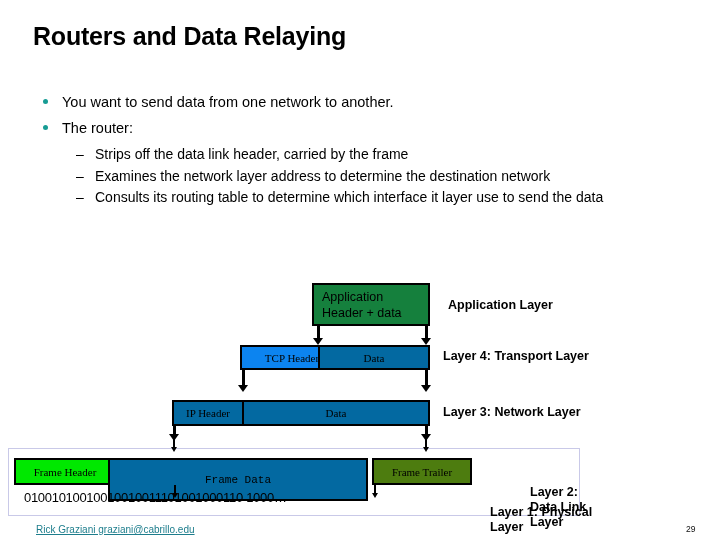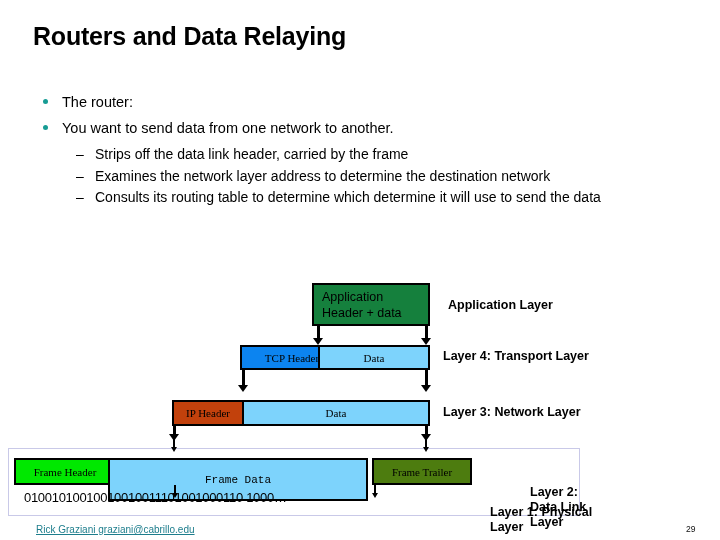--- a/index.html
+++ b/index.html
@@ -71,21 +71,21 @@
     position: absolute;
     left: 0;
     top: 278px;
     width: 720px;
     height: 240px;
   }
   .seg {
     position: absolute;
     box-sizing: border-box;
     border: 2px solid #000;
-    background: #7dd3fc;
+    background: #0369a1;
     font-family: "Liberation Serif", serif;
     font-size: 11px;
     display: flex;
     align-items: center;
     justify-content: center;
     text-align: center;
     color: #000;
   }
 
   
@@ -190,41 +190,41 @@
 </style>
 </head>
 <body>
 
 <div id="slide-title">Routers and Data Relaying</div>
 
 <div id="bullet-list">
 
   <div class="b1">
     <span class="dot"></span>
-    <span>The router:</span>
+    <span>You want to send data from one network to another.</span>
   </div>
 
   <div class="b1">
     <span class="dot"></span>
-    <span>You want to send data from one network to another.</span>
+    <span>The router:</span>
   </div>
 
   <div class="b2">
     <span class="dash">–</span>
     <span>Strips off the data link header, carried by the frame</span>
   </div>
 
   <div class="b2">
     <span class="dash">–</span>
     <span>Examines the network layer address to determine the destination network</span>
   </div>
 
   <div class="b2">
     <span class="dash">–</span>
-    <span>Consults its routing table to determine which determine it will use to send the data</span>
+    <span>Consults its routing table to determine which interface it layer use to send the data</span>
   </div>
 
 </div>
 
 <div id="diagram">
 
   <div id="l2-container"></div>
 
   <div id="app-box">
     <div>Application</div>
@@ -245,21 +245,21 @@
 
   <div class="arrow" style="left:242px; top:92px;">
     <div class="stem" style="height:16px;"></div>
     <div class="head" style="top:15px;"></div>
   </div>
   <div class="arrow" style="left:425px; top:92px;">
     <div class="stem" style="height:16px;"></div>
     <div class="head" style="top:15px;"></div>
   </div>
 
-  <div class="seg" style="left:172px; top:122px; width:72px; height:26px; background:#c2410c;">IP Header</div>
+  <div class="seg" style="left:172px; top:122px; width:72px; height:26px; background:#0369a1;">IP Header</div>
   <div class="seg" style="left:242px; top:122px; width:188px; height:26px;">Data</div>
 
   <div class="arrow" style="left:173px; top:148px;">
     <div class="stem" style="height:10px;"></div>
     <div class="head" style="top:8px;"></div>
   </div>
   <div class="arrow" style="left:425px; top:148px;">
     <div class="stem" style="height:10px;"></div>
     <div class="head" style="top:8px;"></div>
   </div>

